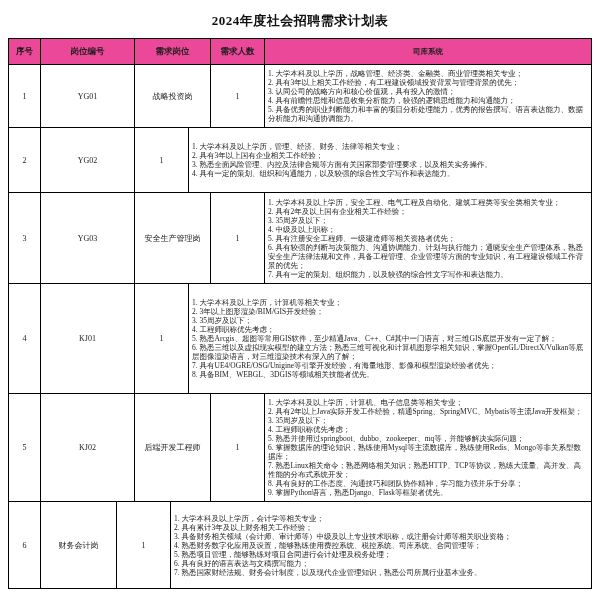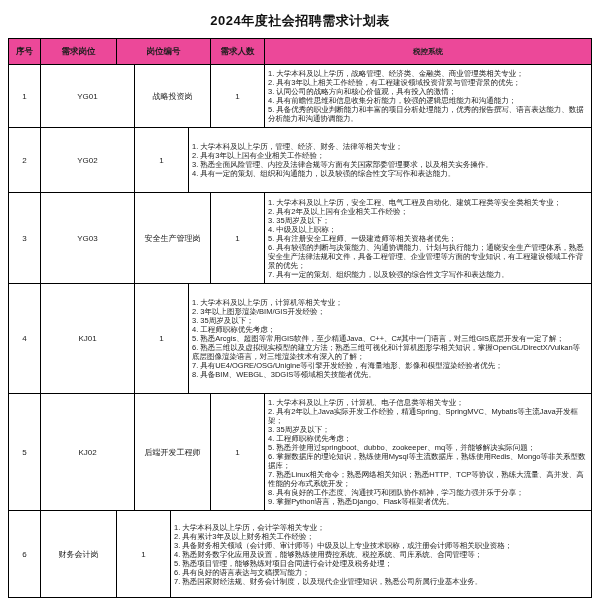--- a/index.html
+++ b/index.html
@@ -2,23 +2,24 @@
 <html><head>
 <meta charset="utf-8">
 <style>
   * { margin: 0; padding: 0; box-sizing: border-box; }
   html, body { background: #ffffff; }
   .page {
     position: relative;
     width: 600px;
     height: 598px;
     background: #ffffff;
-    font-family: Liberation Sans, sans-serif;
+    font-family: Liberation Serif, serif;
     color: #1d1d1d;
     overflow: hidden;
+    border-radius: 19px;
   }
   .doc-title {
     padding-top: 12px;
     text-align: center;
     font-size: 13px;
     font-weight: bold;
     color: #111;
     letter-spacing: 0.5px;
   }
   .table {
@@ -72,24 +73,24 @@
 </style>
 </head>
 <body>
 
 <div class="page">
   <div class="doc-title">2024年度社会招聘需求计划表</div>
 
   <div class="table">
     <div class="tr thead">
       <div class="th c-seq">序号</div>
+      <div class="th c-code">岗位编号</div>
       <div class="th c-pos">需求岗位</div>
-      <div class="th c-code">岗位编号</div>
       <div class="th c-count">需求人数</div>
-      <div class="th c-req" style="justify-content:center; text-align:center; padding:0;">税控系统</div>
+      <div class="th c-req" style="justify-content:center; text-align:center; padding:0;">司库系统</div>
     </div>
 
     <div class="tr h1">
       <div class="td c-seq">1</div>
       <div class="td c-code">YG01</div>
       <div class="td c-pos">战略投资岗</div>
       <div class="td c-count">1</div>
       <div class="td c-req">1. 大学本科及以上学历，战略管理、经济类、金融类、商业管理类相关专业；
 2. 具有3年以上相关工作经验，有工程建设领域投资背景与管理背景的优先；
 3. 认同公司的战略方向和核心价值观，具有投入的激情；

